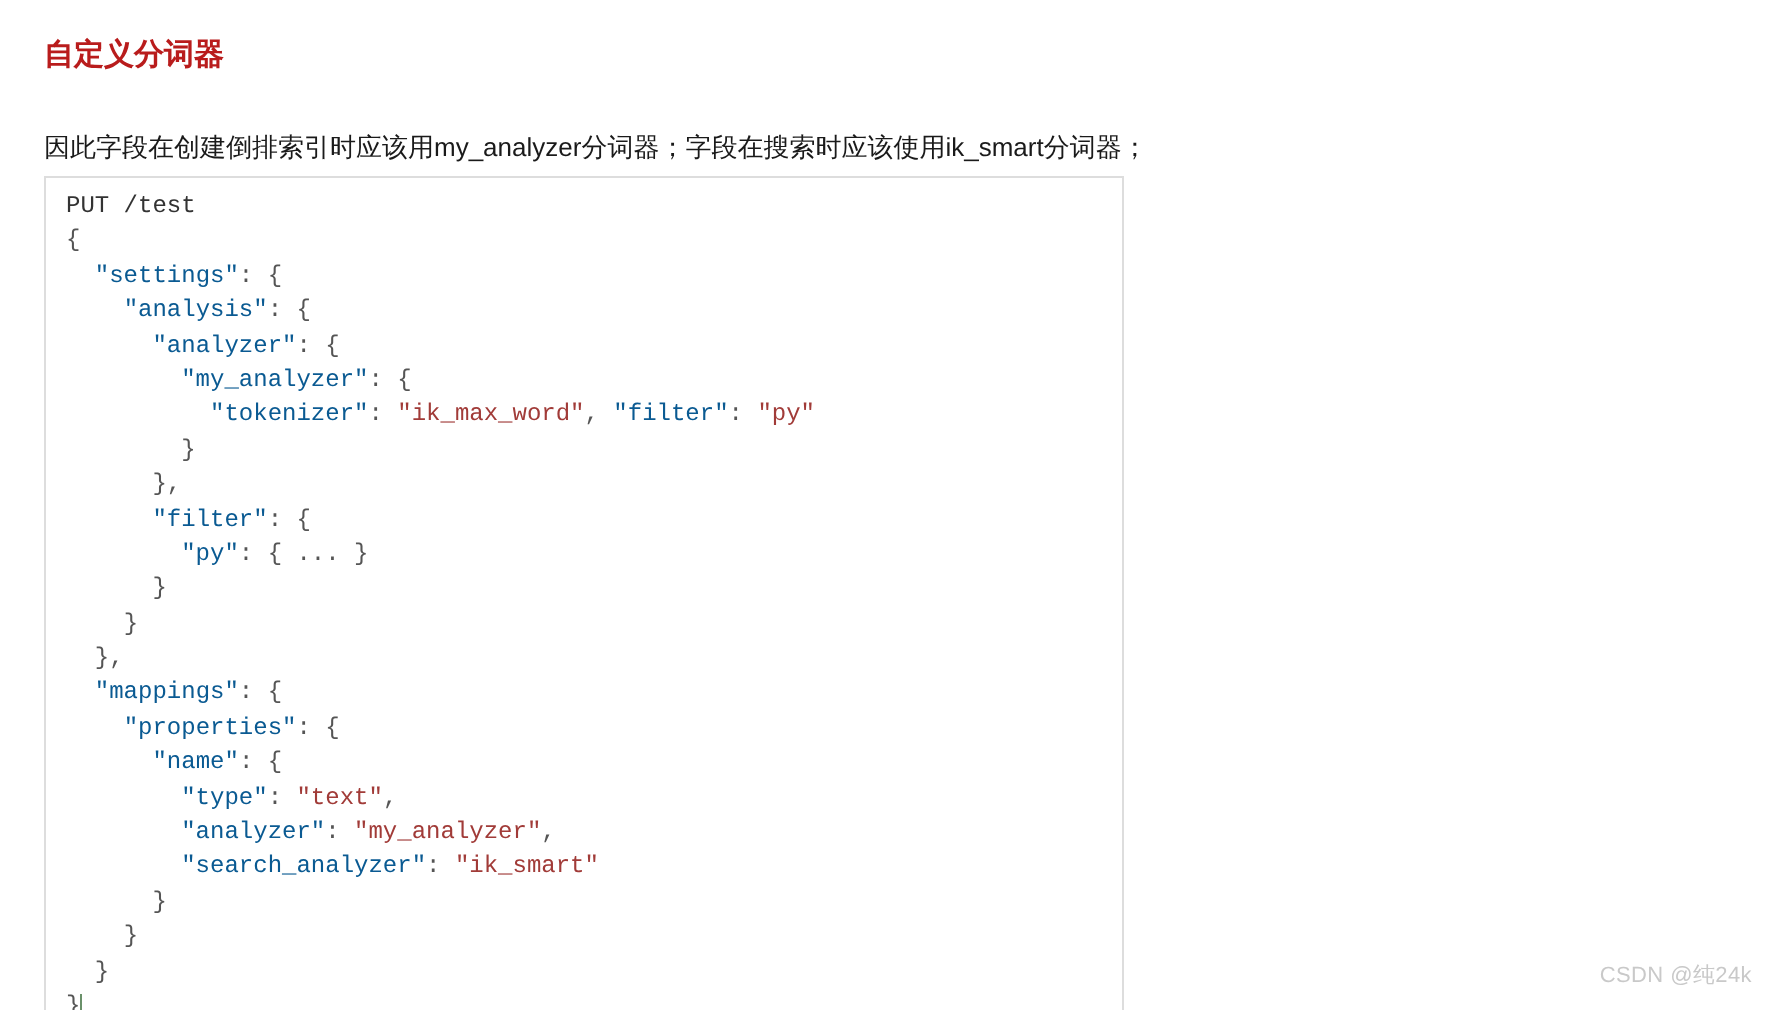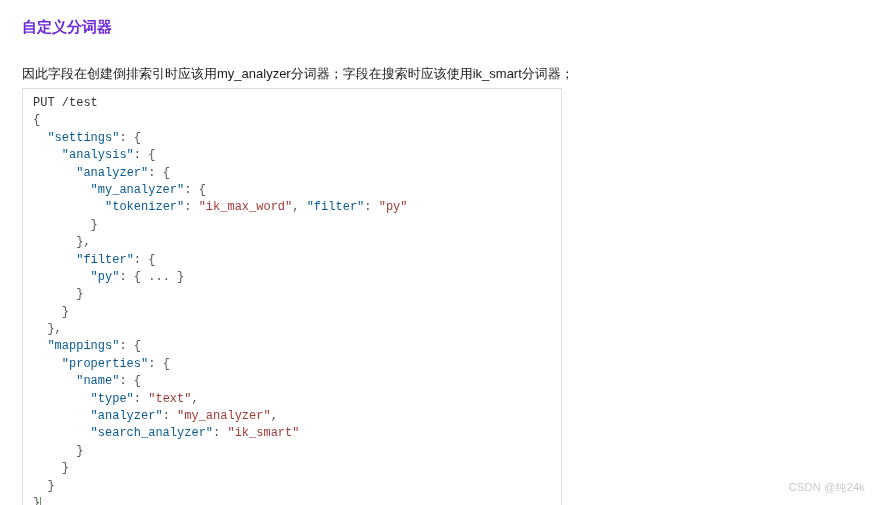--- a/index.html
+++ b/index.html
@@ -7,21 +7,21 @@
       font-family: -apple-system, BlinkMacSystemFont, "Segoe UI", "PingFang SC", "Microsoft YaHei", sans-serif;
       background: #fff;
       width: 891px;
       height: 505px;
       position: relative;
       padding: 18px 22px;
     }
     .heading {
       font-size: 15px;
       font-weight: 700;
-      color: #6d28d9;
+      color: #b91c1c;
       margin-bottom: 28px;
     }
     .description {
       font-size: 13px;
       color: #1a1a1a;
       margin-bottom: 5px;
     }
     .code-block {
       border: 1px solid #ddd;
       background: #fff;
@@ -43,21 +43,21 @@
       height: 11px;
       border: 1px solid #6a916a;
       border-right: none;
       border-top: none;
       vertical-align: baseline;
       position: relative;
       top: 2px;
     }
     .watermark {
       position: absolute;
-      right: 26px;
+      right: 15px;
       bottom: 10px;
       font-size: 11px;
       color: #c9c9c9;
       letter-spacing: 0.2px;
     }
   </style>
 </head>
 <body>
 
 <h2 class="heading">自定义分词器</h2>

